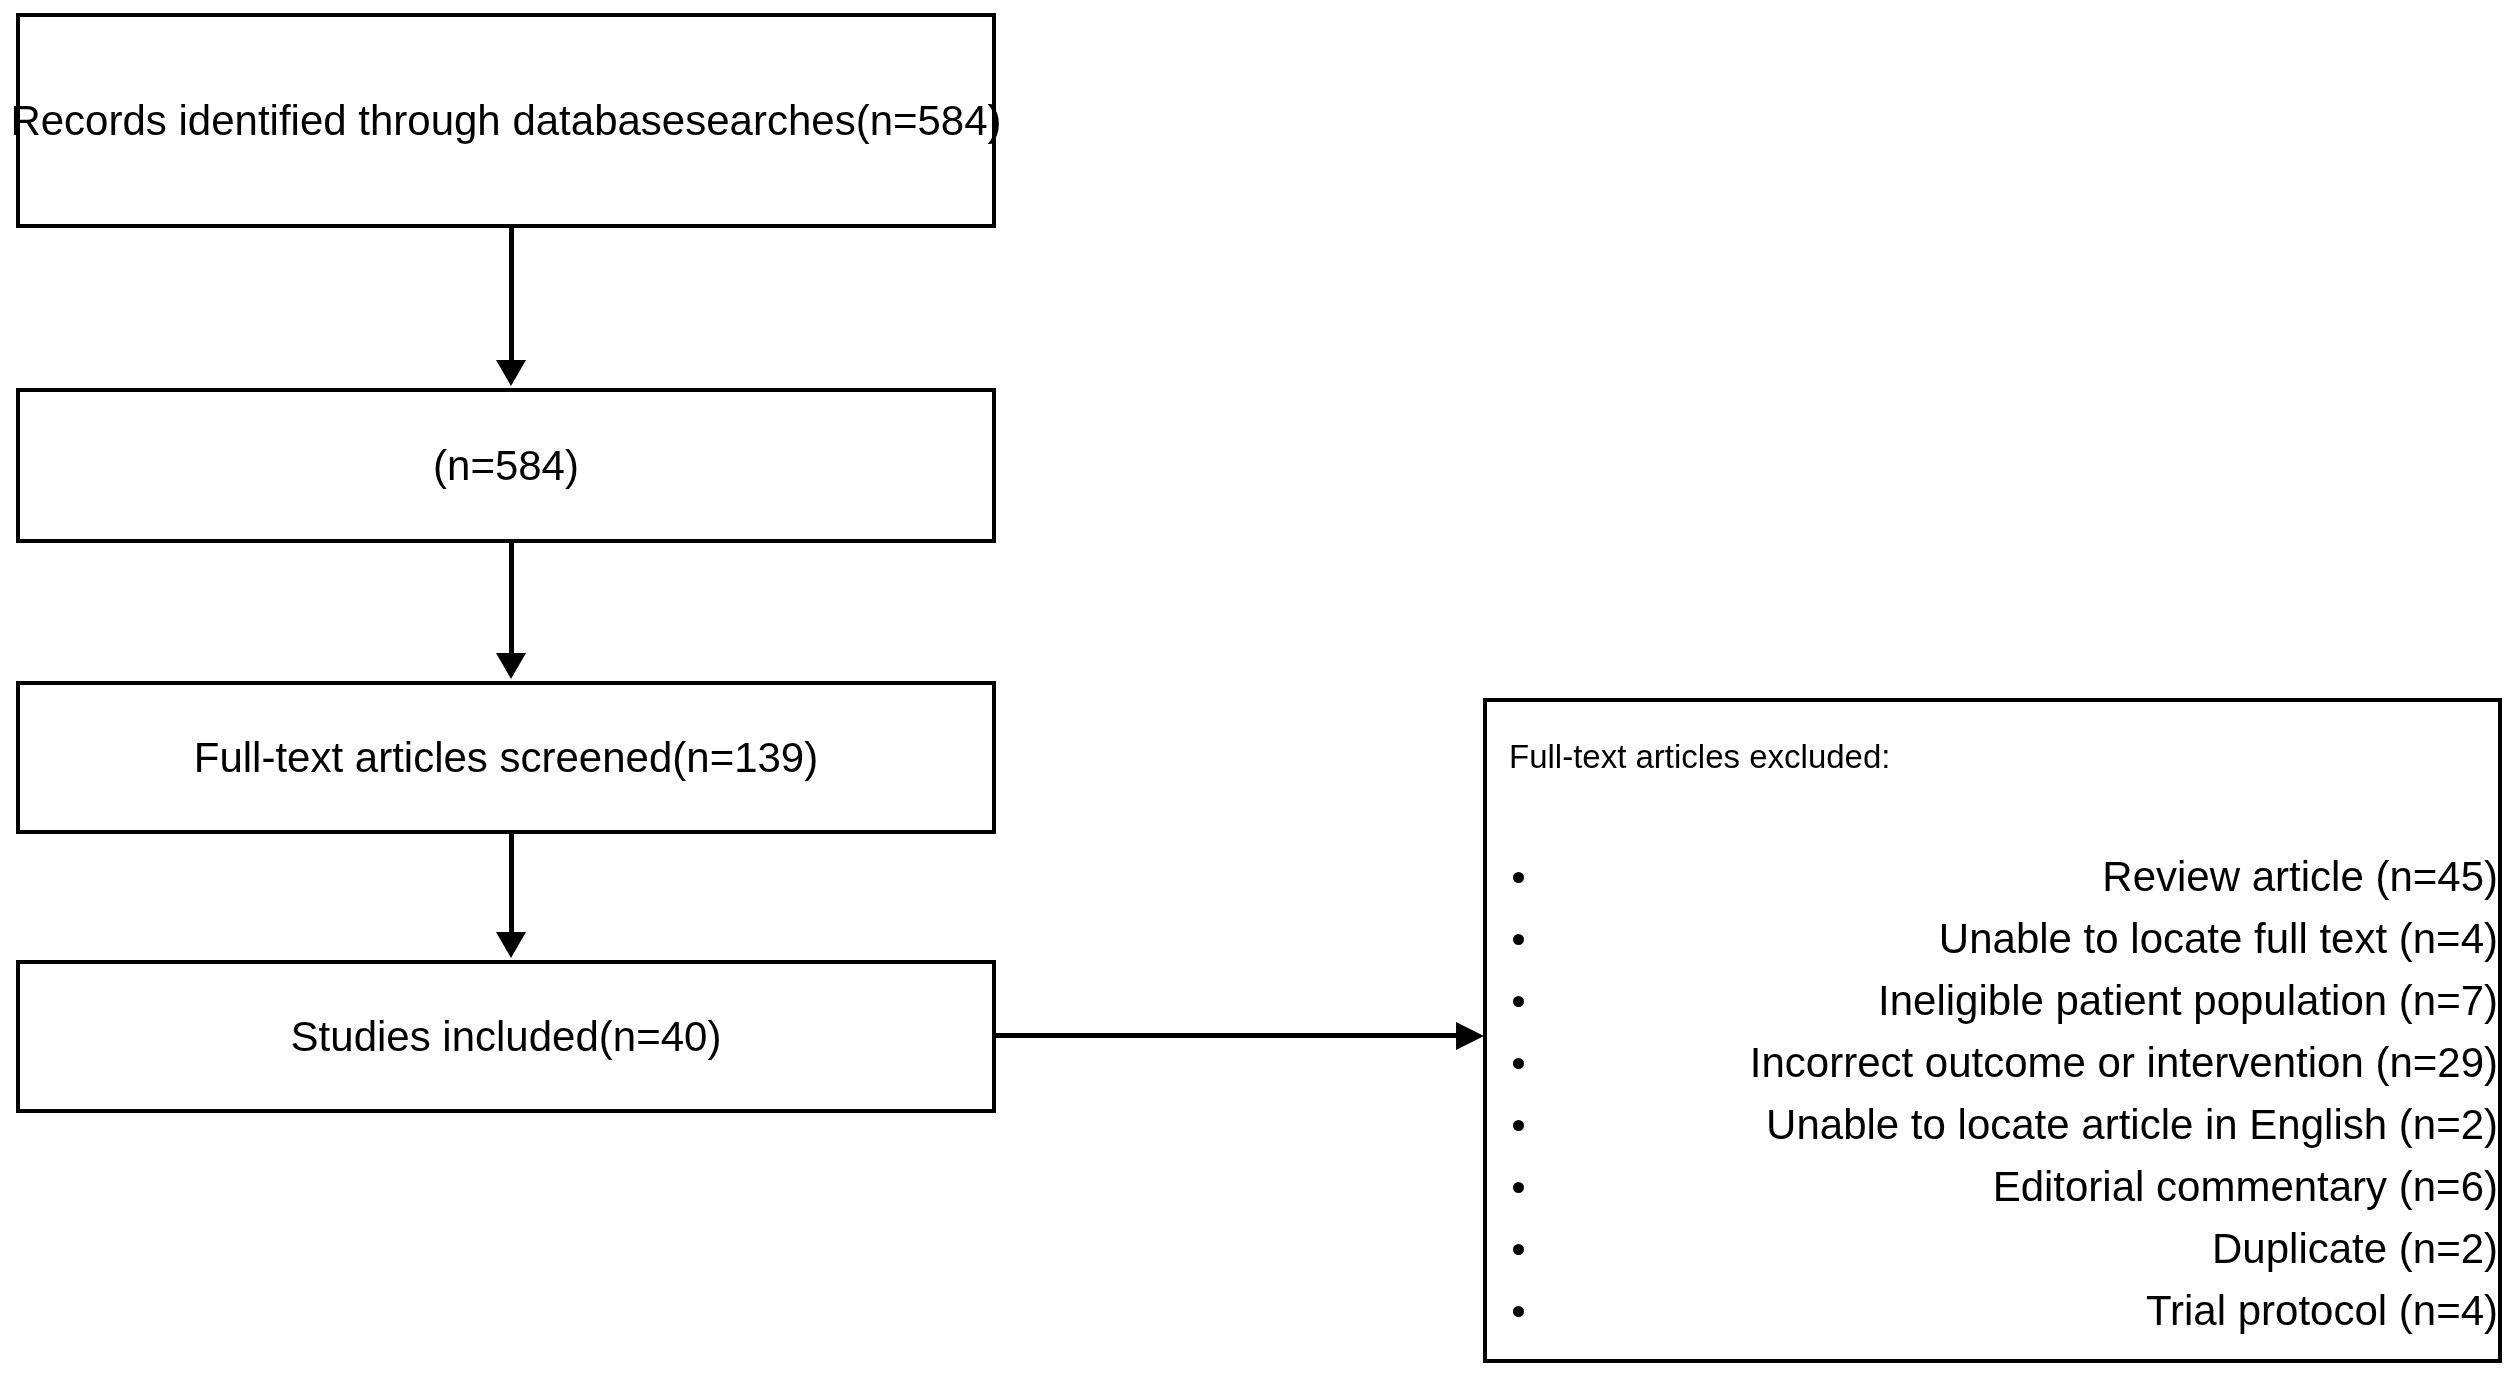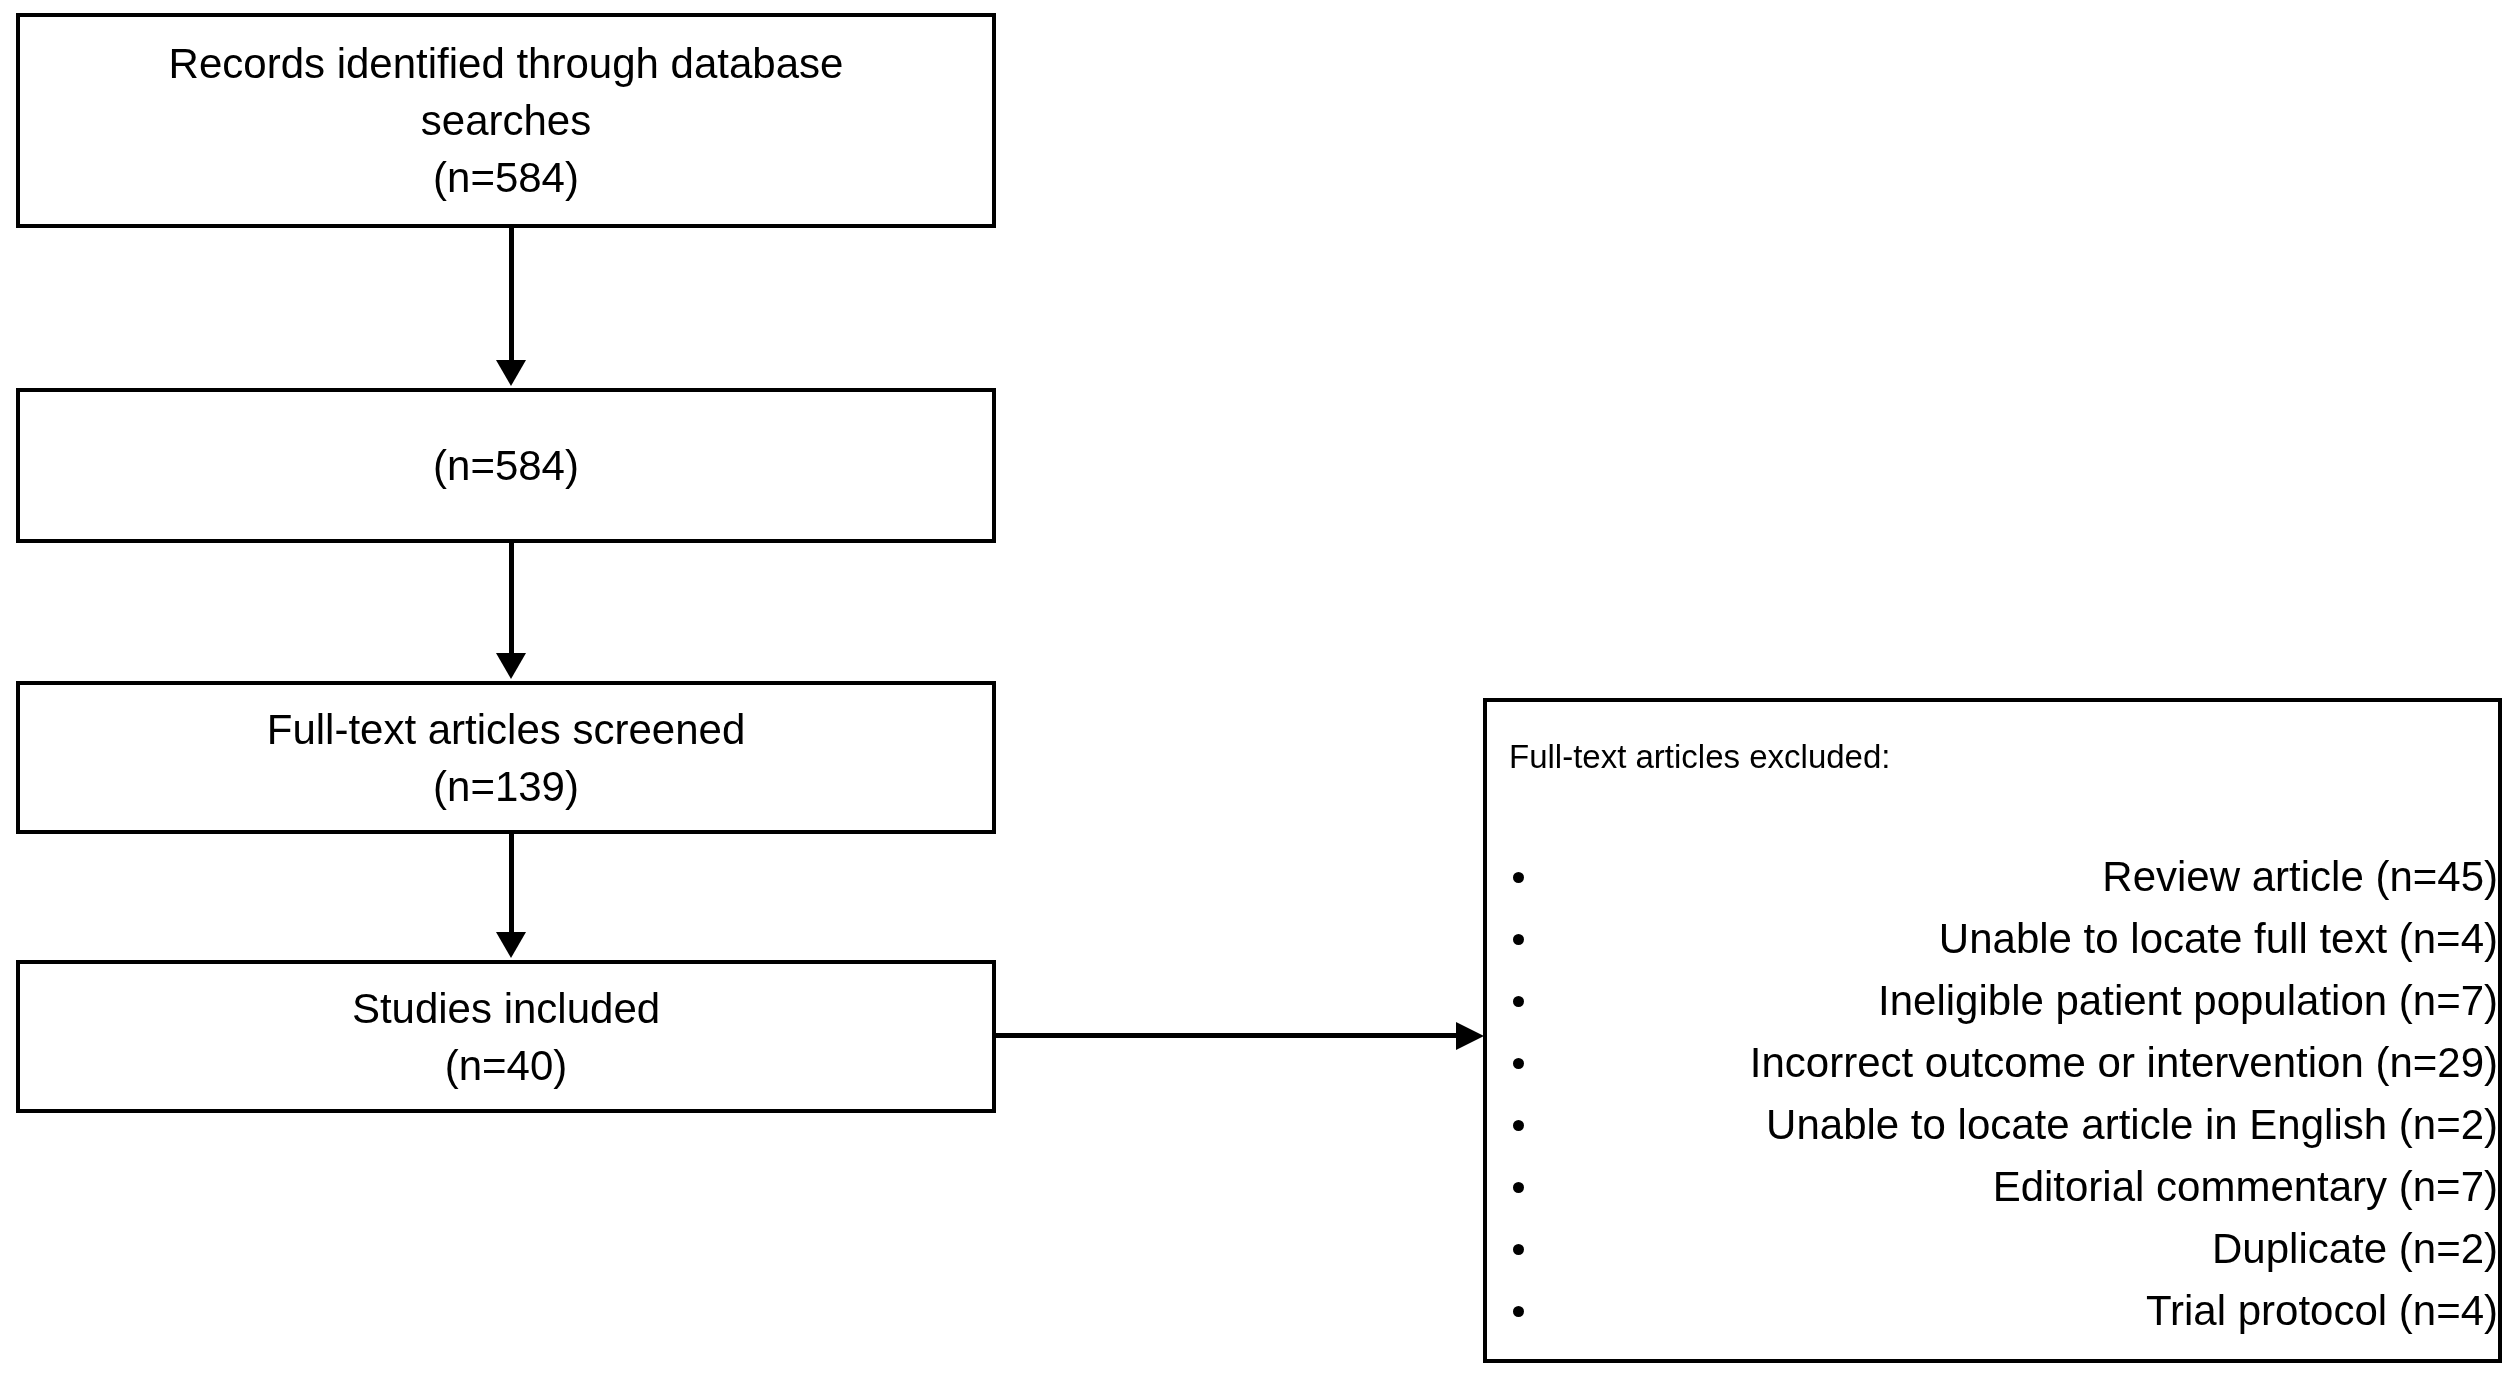--- a/index.html
+++ b/index.html
@@ -22,21 +22,20 @@
     background: #ffffff;
   }
 
   
   .flow-box {
     position: absolute;
     box-sizing: border-box;
     border: 4px solid #000000;
     background: #ffffff;
     display: flex;
-    flex-direction: column;
     align-items: center;
     justify-content: center;
   }
   .flow-box .line {
     font-size: 42px;
     line-height: 57px;
     text-align: center;
     white-space: nowrap;
     color: #000000;
   }
@@ -185,21 +184,21 @@
       <li>
         <span class="bullet-dot"></span>
         <span>Incorrect outcome or intervention (n=29)</span>
       </li>
       <li>
         <span class="bullet-dot"></span>
         <span>Unable to locate article in English (n=2)</span>
       </li>
       <li>
         <span class="bullet-dot"></span>
-        <span>Editorial commentary (n=7)</span>
+        <span>Editorial commentary (n=6)</span>
       </li>
       <li>
         <span class="bullet-dot"></span>
         <span>Duplicate (n=2)</span>
       </li>
       <li>
         <span class="bullet-dot"></span>
         <span>Trial protocol (n=4)</span>
       </li>
     </ul>

